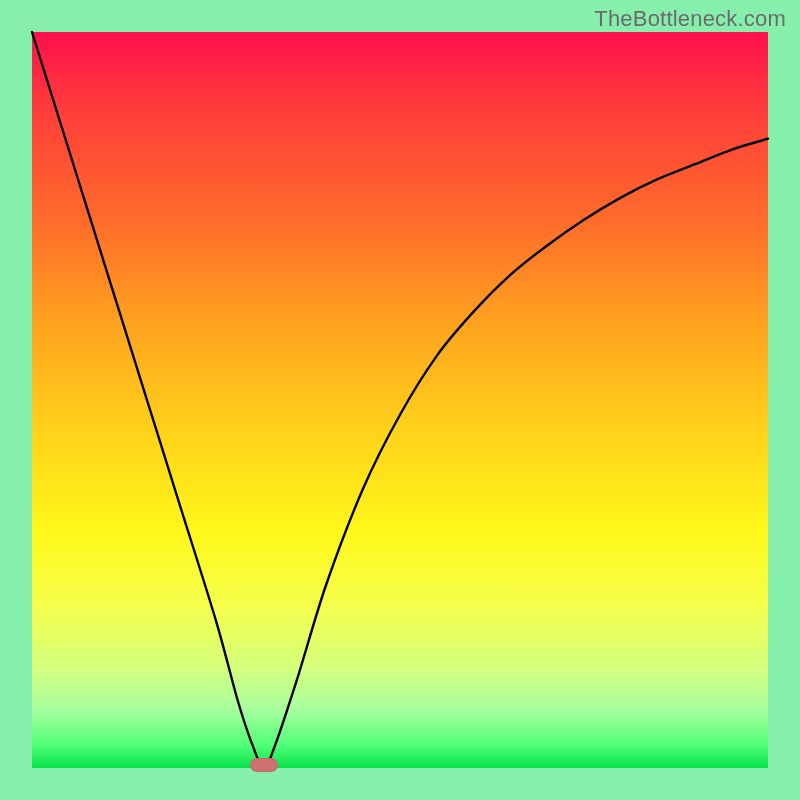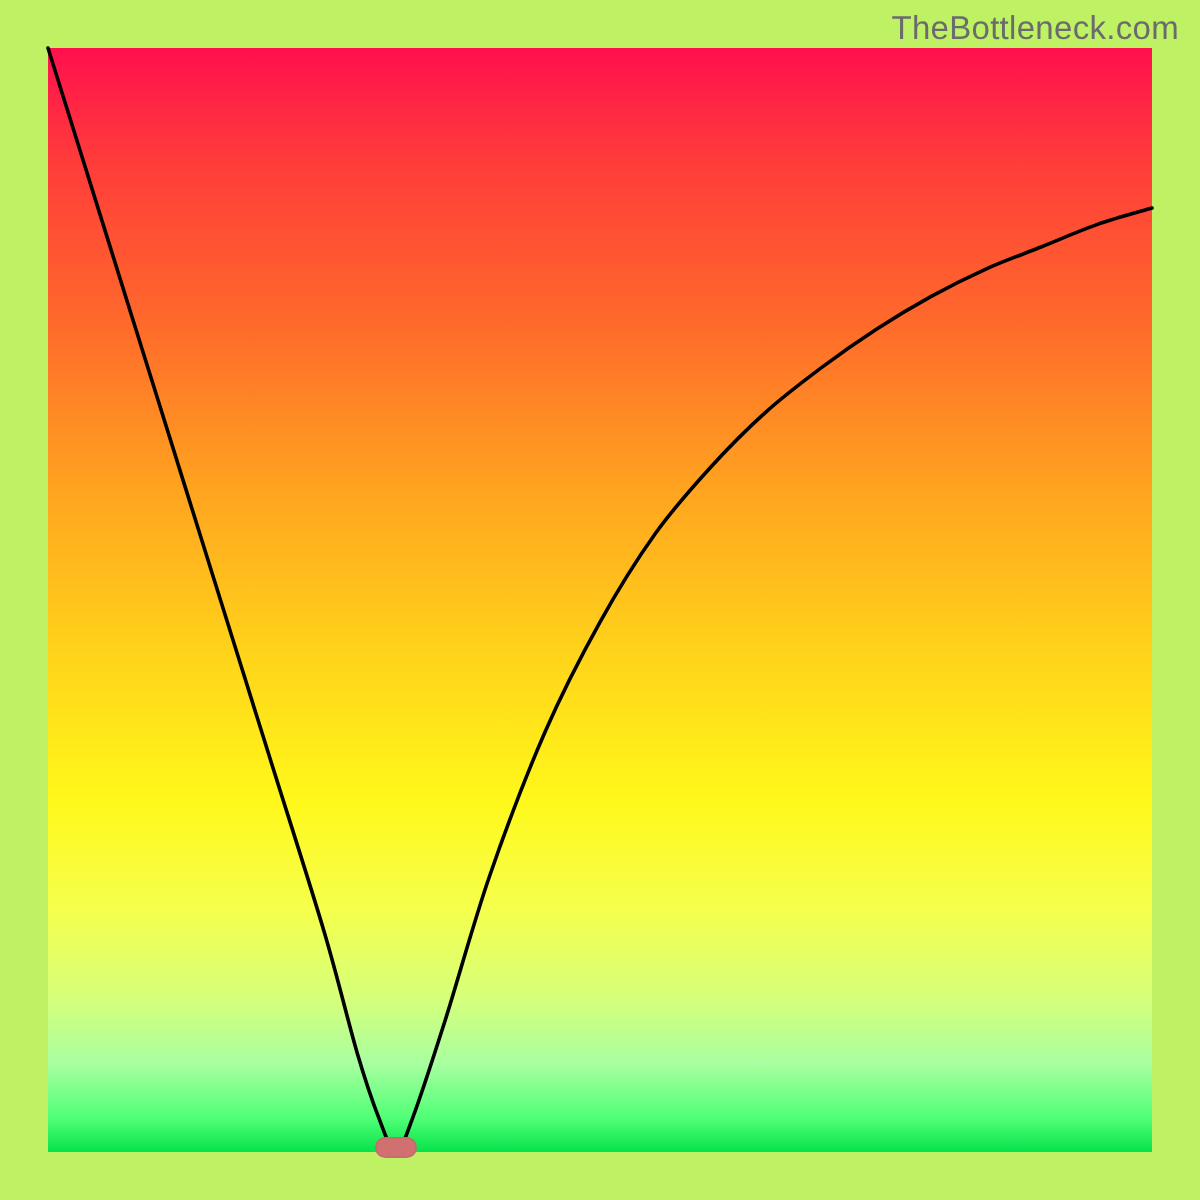--- a/index.html
+++ b/index.html
@@ -8,21 +8,21 @@
     width: 800px;
     height: 800px;
     overflow: hidden;
     background: #000;
     font-family: Arial, Helvetica, sans-serif;
   }
   .frame {
     position: relative;
     width: 800px;
     height: 800px;
-    background: #bef264;
+    background: #86efac;
   }
   .plot-area {
     position: absolute;
     left: 32px;
     top: 32px;
     width: 736px;
     height: 736px;
     background: linear-gradient(
       to bottom,
       #ff104e 0%,

